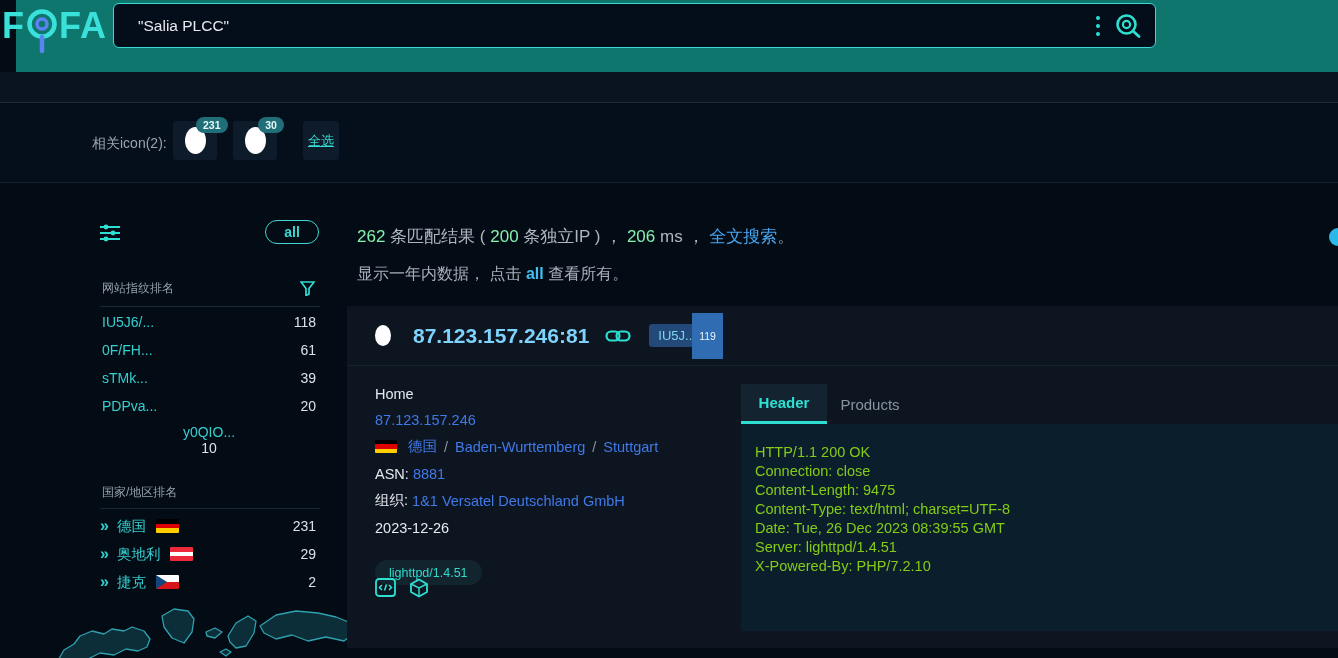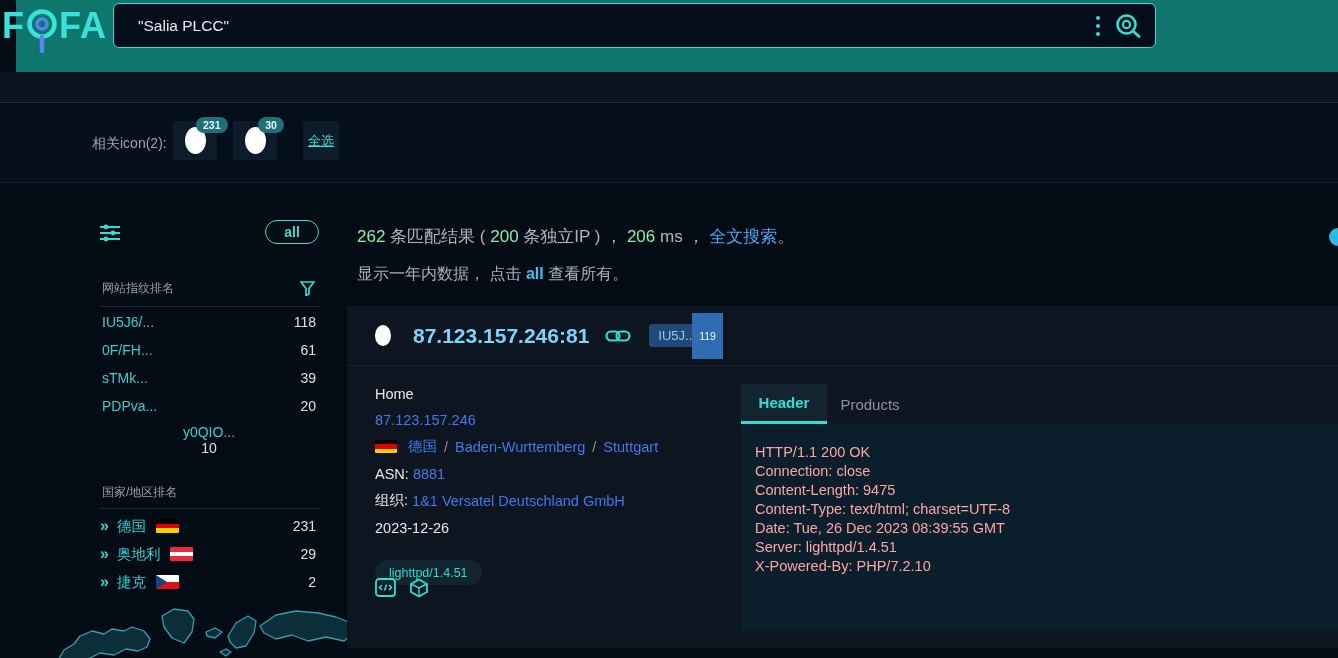--- a/index.html
+++ b/index.html
@@ -99,21 +99,21 @@
     align-items:center; cursor:pointer; }
   .foot-icons { position:absolute; left:28px; top:272px; display:flex; gap:13px; }
   .foot-icons span { cursor:pointer; }
 
   .tabs { position:absolute; left:394px; top:78px; display:flex; height:40px; }
   .tab { width:86px; display:flex; align-items:center; justify-content:center; font-size:15px; cursor:pointer; }
   .tab.active { background:#132430; color:#2ee0d2; font-weight:bold; border-bottom:3px solid #2ee0d2; }
   .tab.inactive { color:#8a93a0; }
   .tab-panel { position:absolute; left:394px; top:118px; width:597px; height:207px; background:#0b1e2b;
     padding:19px 0 0 14px; }
-  .tab-panel div { color:#fca5a5; font-size:14.5px; line-height:19px; font-family:"Liberation Sans",sans-serif; }
+  .tab-panel div { color:#84cc16; font-size:14.5px; line-height:19px; font-family:"Liberation Sans",sans-serif; }
 </style>
 </head>
 <body>
 
 <div class="root">
 
   <div class="topbar">
     <div class="logo">
       <span>F</span>
       <svg class="oicon" width="32" height="46" viewBox="0 0 32 46">

